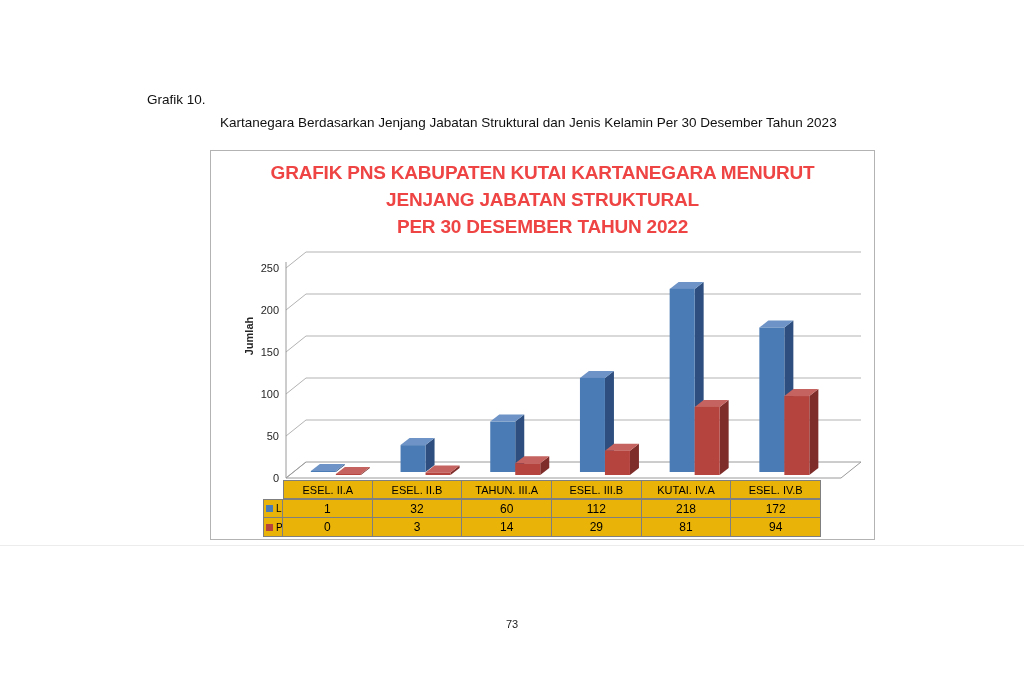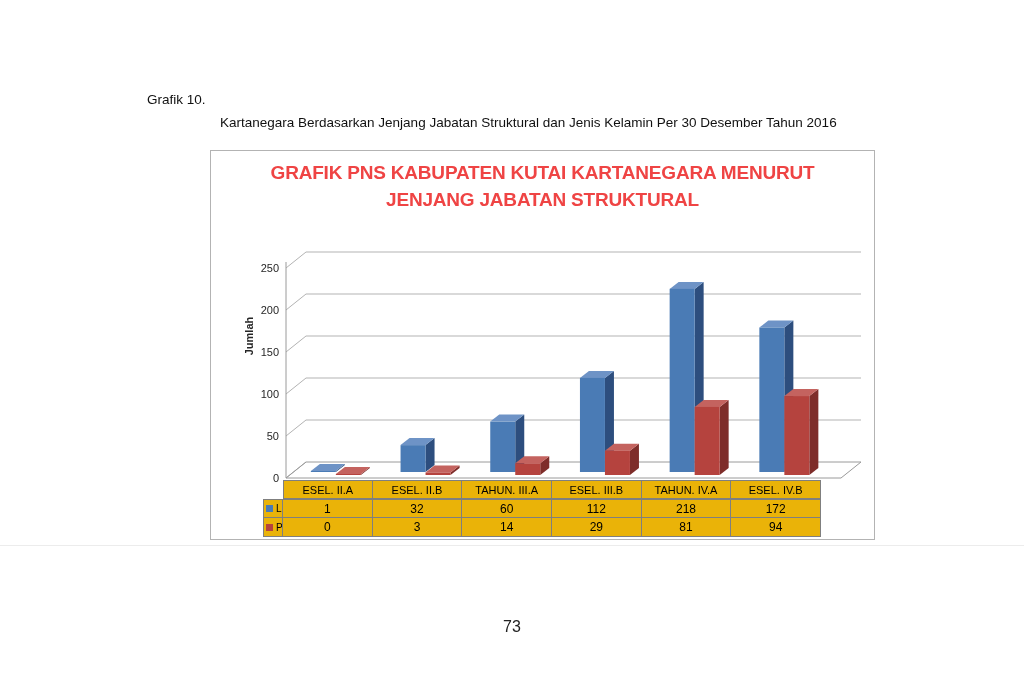--- a/index.html
+++ b/index.html
@@ -31,40 +31,41 @@
         border-right:1px solid #7f7f7f;border-bottom:1px solid #7f7f7f;
         background:#eab308;overflow:hidden;}
   .cell.bt{border-top:1px solid #7f7f7f;}
   .cell.bl{border-left:1px solid #7f7f7f;}
   .cell.corner{border:none;background:transparent;}
   .cell.val{font-size:12px;}
   .cell.legend{justify-content:flex-start;padding-left:2px;font-size:10px;}
   .key{display:inline-block;width:7px;height:7px;margin-right:3px;flex:0 0 7px;}
 
   .page-number{position:absolute;left:0;top:618px;width:100%;text-align:center;
-               font-size:16px;color:#222;}
+               font-size:11px;color:#222;}
   .faint-rule{position:absolute;left:0;top:545px;width:1024px;height:1px;background:#ececec;}
 </style>
 </head>
 <body>
 
 <div>
 
   <div class="caption">
     <span class="caption-label">Grafik 10.</span>
     <span class="caption-text">
       <br>
-      <span>Kartanegara Berdasarkan Jenjang Jabatan Struktural dan Jenis Kelamin Per 30 Desember Tahun 2016</span>
+      <span>Kartanegara Berdasarkan Jenjang Jabatan Struktural dan Jenis Kelamin Per 30 Desember Tahun 2023</span>
     </span>
   </div>
 
   <div class="chart-box">
     <div class="chart-title">
       <div>GRAFIK PNS KABUPATEN KUTAI KARTANEGARA MENURUT</div>
       <div>JENJANG JABATAN STRUKTURAL</div>
+      <div>PER 30 DESEMBER TAHUN 2022</div>
     </div>
 
     <div class="ylabel">Jumlah</div>
 
     <svg id="plot-svg" width="663" height="388" viewBox="0 0 663 388">
         <line x1="75" y1="327" x2="95" y2="311" stroke="#b3b3b3" stroke-width="1"></line>
         <text x="68" y="331" text-anchor="end" class="tick">0</text>
         <line x1="95" y1="269" x2="650" y2="269" stroke="#b3b3b3" stroke-width="1"></line>
         <line x1="75" y1="285" x2="95" y2="269" stroke="#b3b3b3" stroke-width="1"></line>
         <text x="68" y="289" text-anchor="end" class="tick">50</text>
@@ -119,21 +120,21 @@
         <polygon points="573.35,245.04000000000002 598.35,245.04000000000002 607.35,238.04000000000002 582.35,238.04000000000002" fill="#c4635f"></polygon>
         <rect x="573.35" y="245.04000000000002" width="25" height="78.96" fill="#b5433e"></rect>
       </svg>
 
     <div class="chart-table" id="chart-table">
         <div class="cell corner"></div>
         <div class="cell bt bl">ESEL. II.A</div>
         <div class="cell bt">ESEL. II.B</div>
         <div class="cell bt">TAHUN. III.A</div>
         <div class="cell bt">ESEL. III.B</div>
-        <div class="cell bt">TAHUN. IV.A</div>
+        <div class="cell bt">KUTAI. IV.A</div>
         <div class="cell bt">ESEL. IV.B</div>
         <div class="cell legend bl bt">
           <span class="key" style="background: rgb(74, 123, 181);"></span>
           <span>L</span>
         </div>
         <div class="cell val bt">1</div>
         <div class="cell val bt">32</div>
         <div class="cell val bt">60</div>
         <div class="cell val bt">112</div>
         <div class="cell val bt">218</div>

